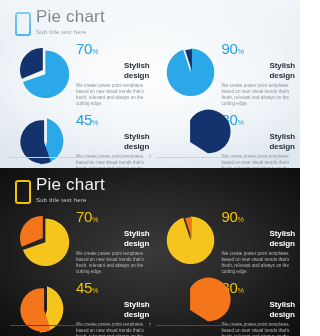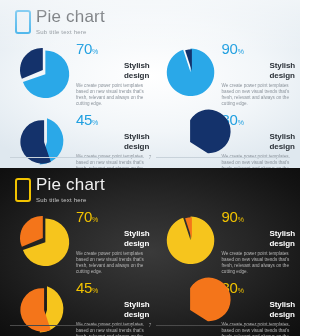--- a/index.html
+++ b/index.html
@@ -25,21 +25,21 @@
     pointer-events:none;
   }
 
   
   .slide--dark {
     background:
       radial-gradient(ellipse 75% 75% at 50% 50%, #3a3a3a 0%, #262626 45%, #141414 80%, #0c0c0c 100%);
   }
 
   
-  .hdr { position:absolute; left:6px; top:7px; display:flex; align-items:center;padding-left:9px; }
+  .hdr { position:absolute; left:6px; top:7px; display:flex; align-items:flex-end;padding-left:9px; }
   .hdr-mark {
     width:16px; height:24px; border:2.5px solid #2aa8e8;
     border-radius:3px; flex:0 0 auto; margin-right:5px; margin-top:1px;
   }
   .slide--dark .hdr-mark { border-color:#f2c300; }
   .hdr-txt { display:flex; flex-direction:column; }
   .hdr-title {
     font-size:17px; line-height:19px; font-weight:400; color:#3a3f45;
     letter-spacing:.2px;
   }

